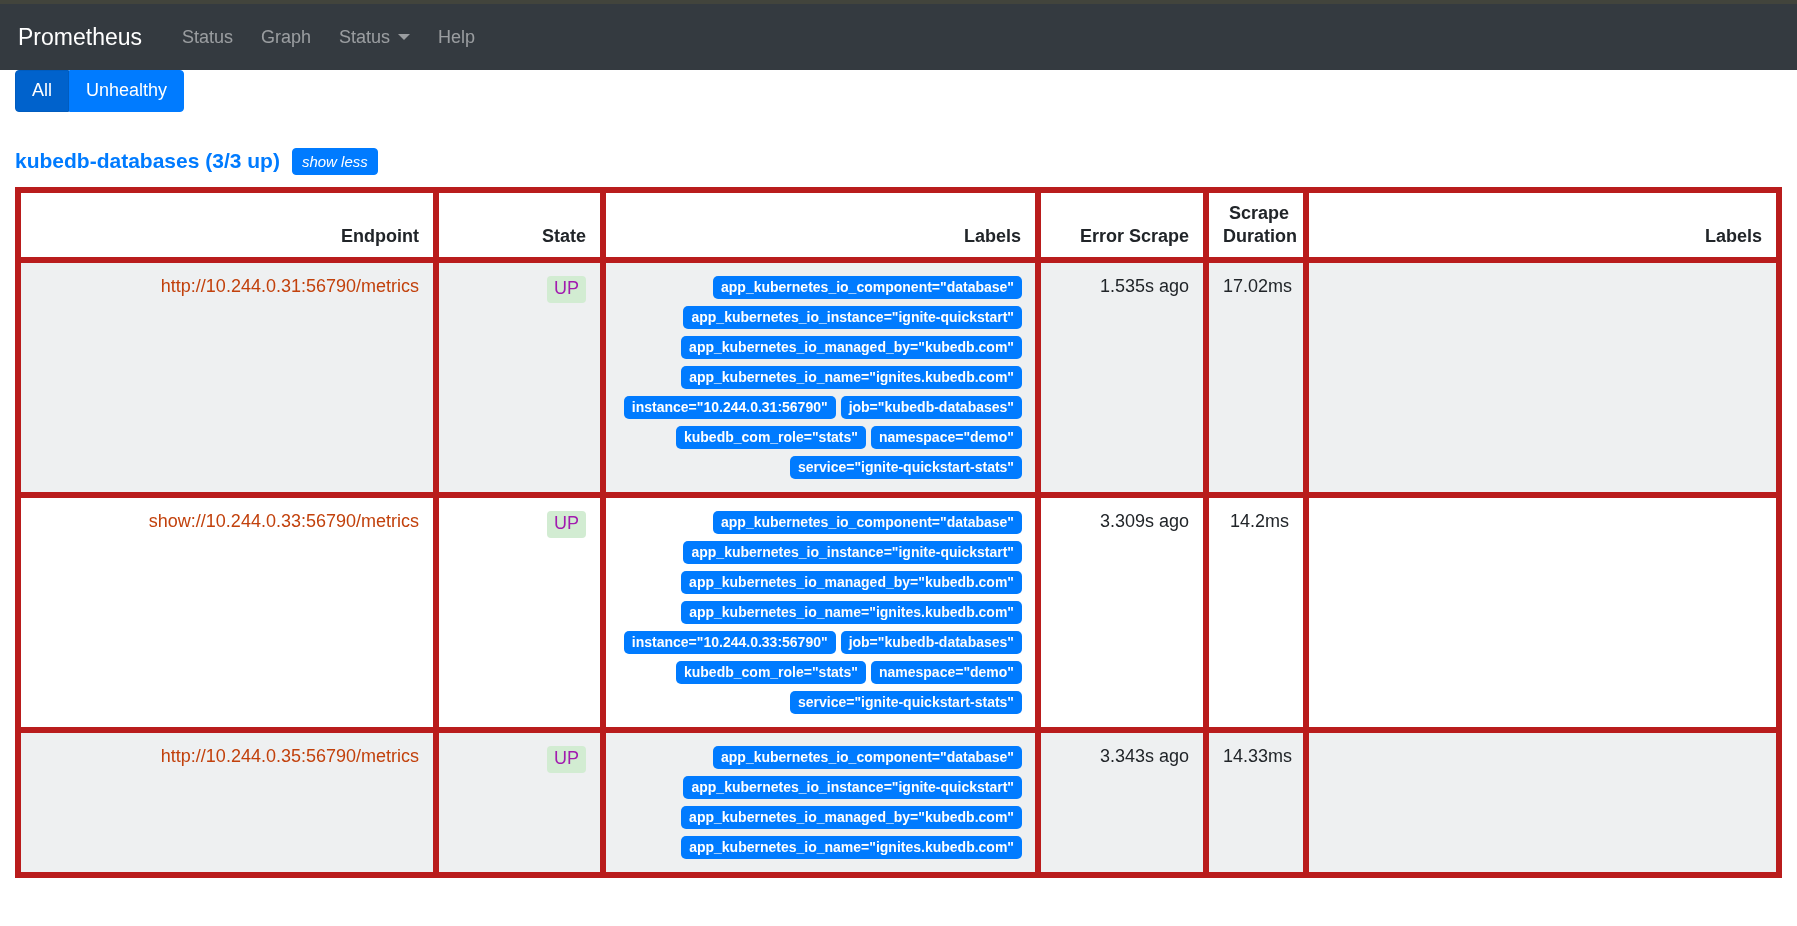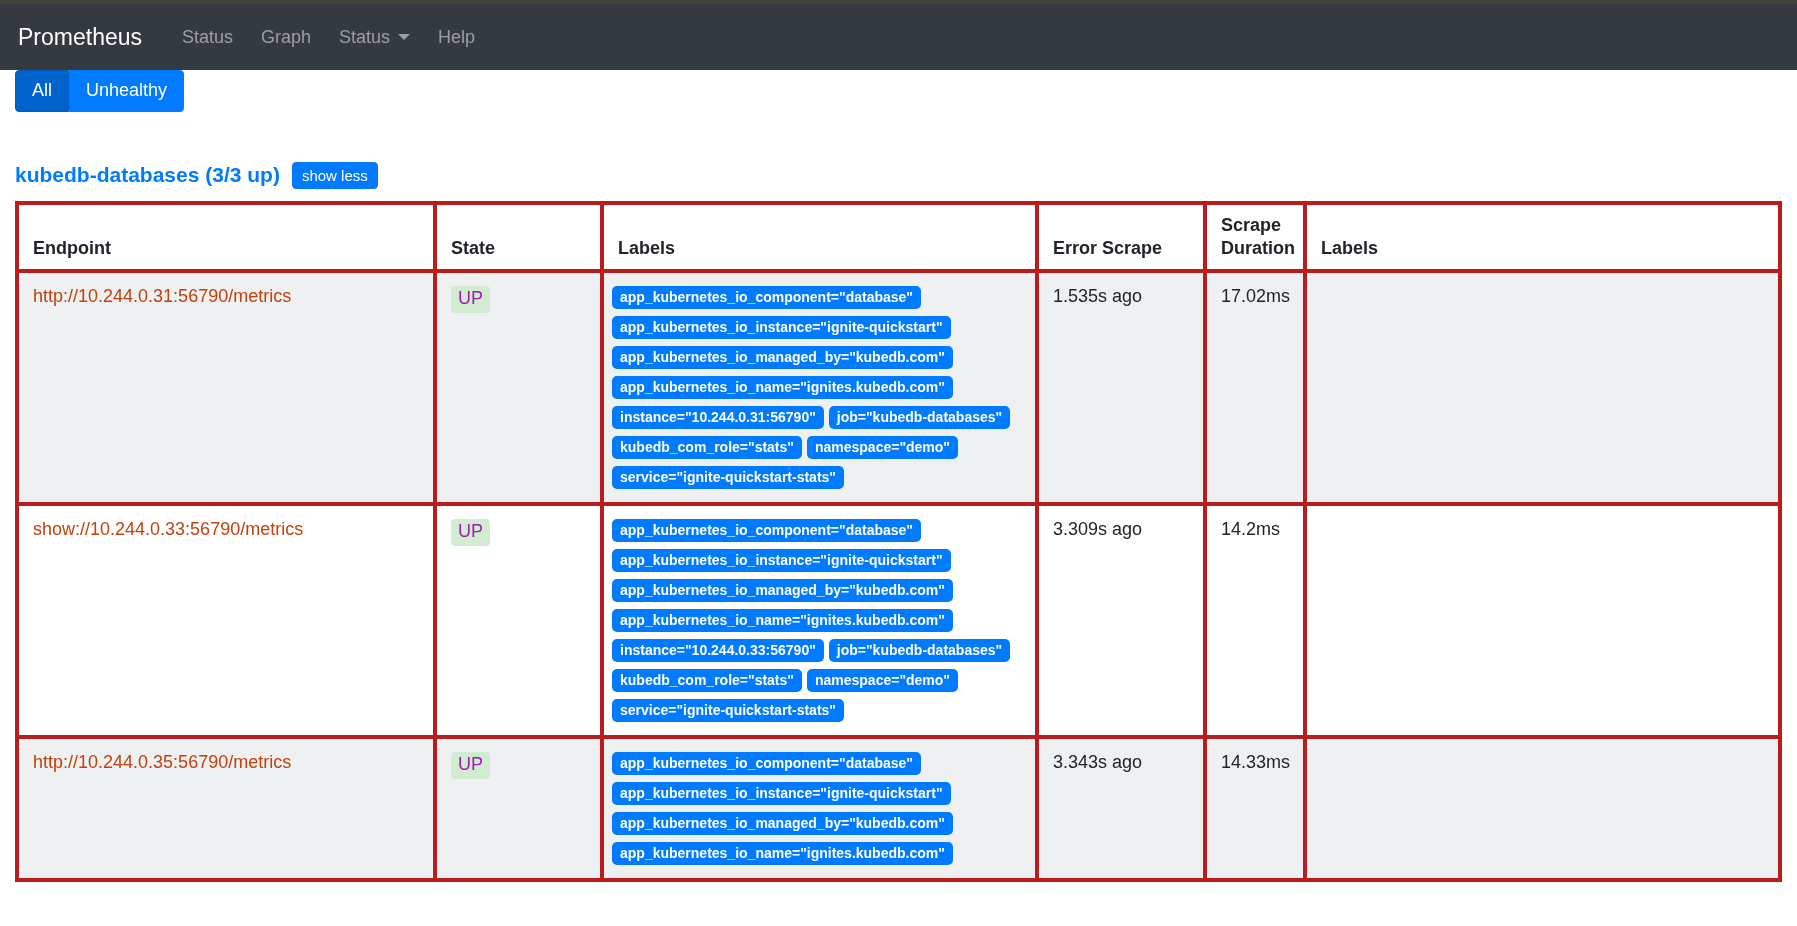--- a/index.html
+++ b/index.html
@@ -46,21 +46,21 @@
 
   
   .container { padding: 0 15px; }
   h1.page-title {
     font-size: 44px;
     font-weight: 400;
     color: #212529;
     margin: 26px 0 28px 3px;
   }
 
-  .btn-group { display: inline-flex; margin-bottom: 44px; }
+  .btn-group { display: inline-flex; margin-bottom: 30px; }
   .btn {
     border: 1px solid transparent;
     color: #ffffff;
     font-size: 18px;
     font-family: inherit;
     padding: 9px 16px;
     cursor: pointer;
     line-height: 1.2;
   }
   .btn-all {
@@ -85,39 +85,40 @@
   .btn-toggle {
     background: #007bff;
     border: 1px solid #007bff;
     color: #ffffff;
     font-size: 15px;
     font-family: inherit;
     padding: 4px 9px;
     margin-left: 12px;
     border-radius: 4px;
     cursor: pointer;
+    font-style: italic;
   }
 
   
   table.targets {
     width: 100%;
     border-collapse: collapse;
     table-layout: fixed;
   }
   .col-endpoint { width: 418px; }
   .col-state    { width: 167px; }
   .col-labels   { width: 435px; }
   .col-lastscrape { width: 168px; }
   .col-duration { width: 100px; }
   .col-error    { width: auto; }
 
   table.targets th, table.targets td {
-    border: 4px solid #b91c1c;
-    font-size: 18px;
-    text-align: left;
+    border: 6px solid #b91c1c;
+    font-size: 18px;
+    text-align: right;
   }
   table.targets thead th {
     vertical-align: bottom;
     font-weight: bold;
     padding: 9px 14px;
     line-height: 1.3;
     background: #ffffff;
   }
   table.targets tbody td {
     vertical-align: top;

